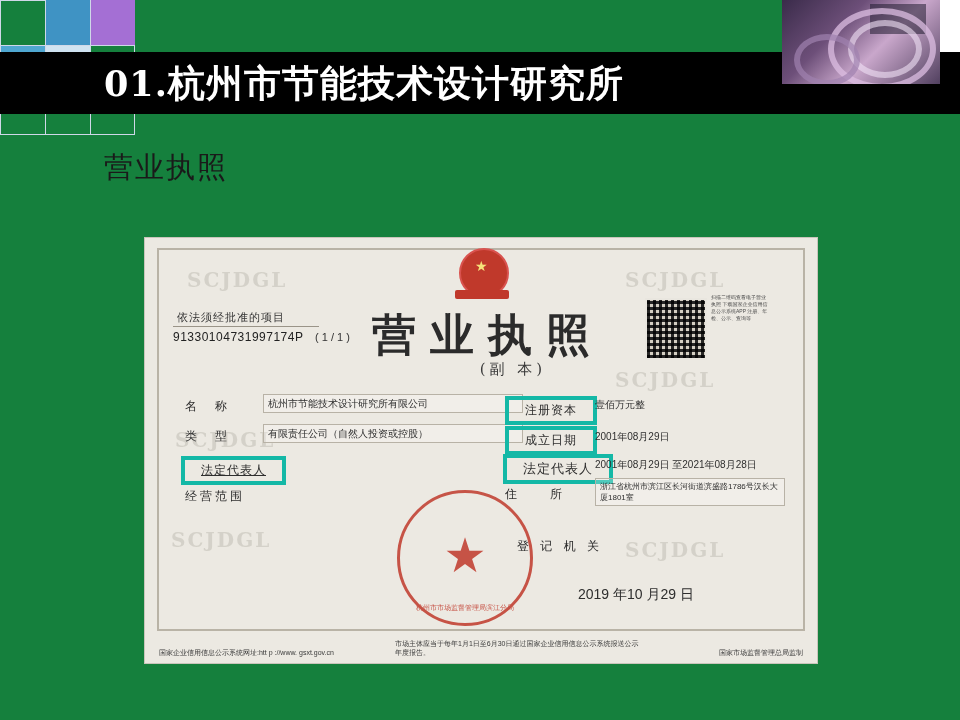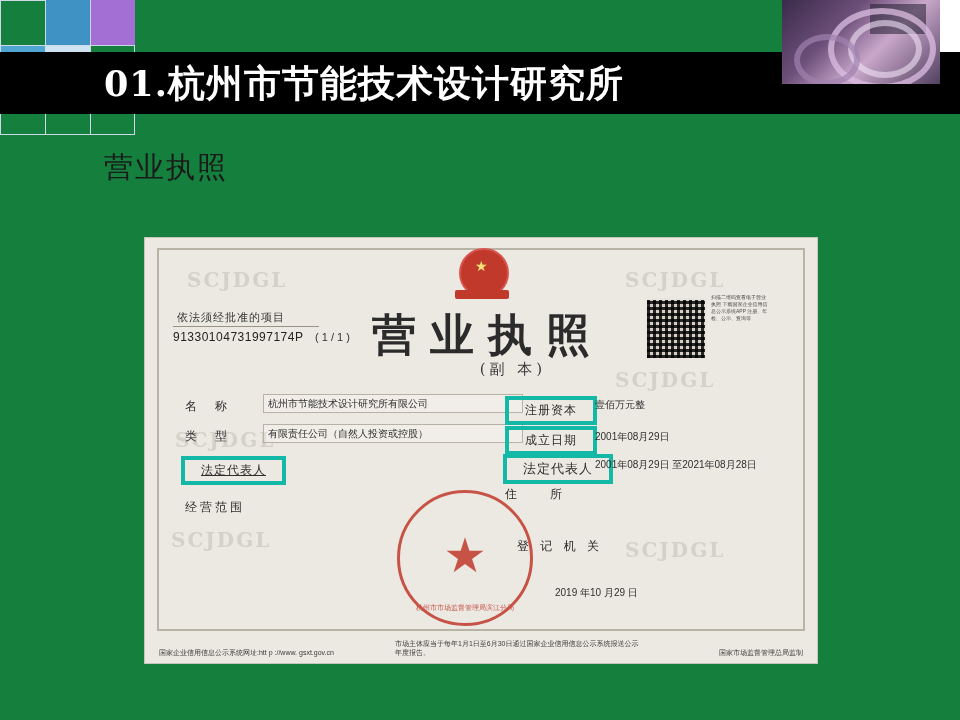--- a/index.html
+++ b/index.html
@@ -321,23 +321,23 @@
   .reg-org {
     position: absolute;
     left: 372px;
     top: 300px;
     font-size: 12px;
     letter-spacing: 4px;
     color: #2e2e2e;
   }
   .reg-date {
     position: absolute;
-    left: 410px;
+    left: 433px;
     top: 348px;
-    font-size: 10px;
+    font-size: 14px;
     color: #2e2e2e;
   }
 
   .footer-note {
     position: absolute;
     bottom: 6px;
     font-size: 7px;
     color: #3a3a3a;
     line-height: 9px;
   }
@@ -425,32 +425,33 @@
     <div class="code-page">( 1 / 1 )</div>
 
     <div class="field-label" style="left:40px;top:160px;">名　称</div>
     <div class="field-value framed" style="left:118px;top:156px;width:250px;">杭州市节能技术设计研究所有限公司</div>
 
     <div class="field-label" style="left:40px;top:190px;">类　型</div>
     <div class="field-value framed" style="left:118px;top:186px;width:250px;">有限责任公司（自然人投资或控股）</div>
 
     <div class="field-label boxed" style="left:36px;top:218px;text-decoration:underline;">法定代表人</div>
 
-    <div class="field-label" style="left:40px;top:250px;margin-top:11px;">经营范围</div>
+    <div class="field-label" style="left:40px;top:250px;">经营范围</div>
 
     <div class="field-label boxed" style="left:360px;top:158px;">注册资本</div>
     <div class="field-value" style="left:450px;top:160px;">壹佰万元整</div>
 
     <div class="field-label boxed" style="left:360px;top:188px;">成立日期</div>
     <div class="field-value" style="left:450px;top:192px;">2001年08月29日</div>
 
     <div class="field-label boxed" style="left:358px;top:216px;font-size:13px;">法定代表人</div>
     <div class="field-value" style="left:450px;top:220px;">2001年08月29日 至2021年08月28日</div>
 
     <div class="field-label" style="left:360px;top:248px;">住　　所</div>
+    <div class="field-value framed" style="left:450px;top:240px;width:180px;font-size:8px;line-height:11px;">浙江省杭州市滨江区长河街道滨盛路1786号汉长大厦1801室</div>
 
     <div class="reg-seal">
       <div class="inner-star">★</div>
       <div class="seal-text" style="position:absolute;left:0;top:110px;width:130px;text-align:center;font-size:7px;">杭州市市场监督管理局滨江分局</div>
     </div>
 
     <div class="reg-org">登 记 机 关</div>
     <div class="reg-date">2019 年10 月29 日</div>
 
     <div class="footer-note fn-left">国家企业信用信息公示系统网址:htt p ://www. gsxt.gov.cn</div>

